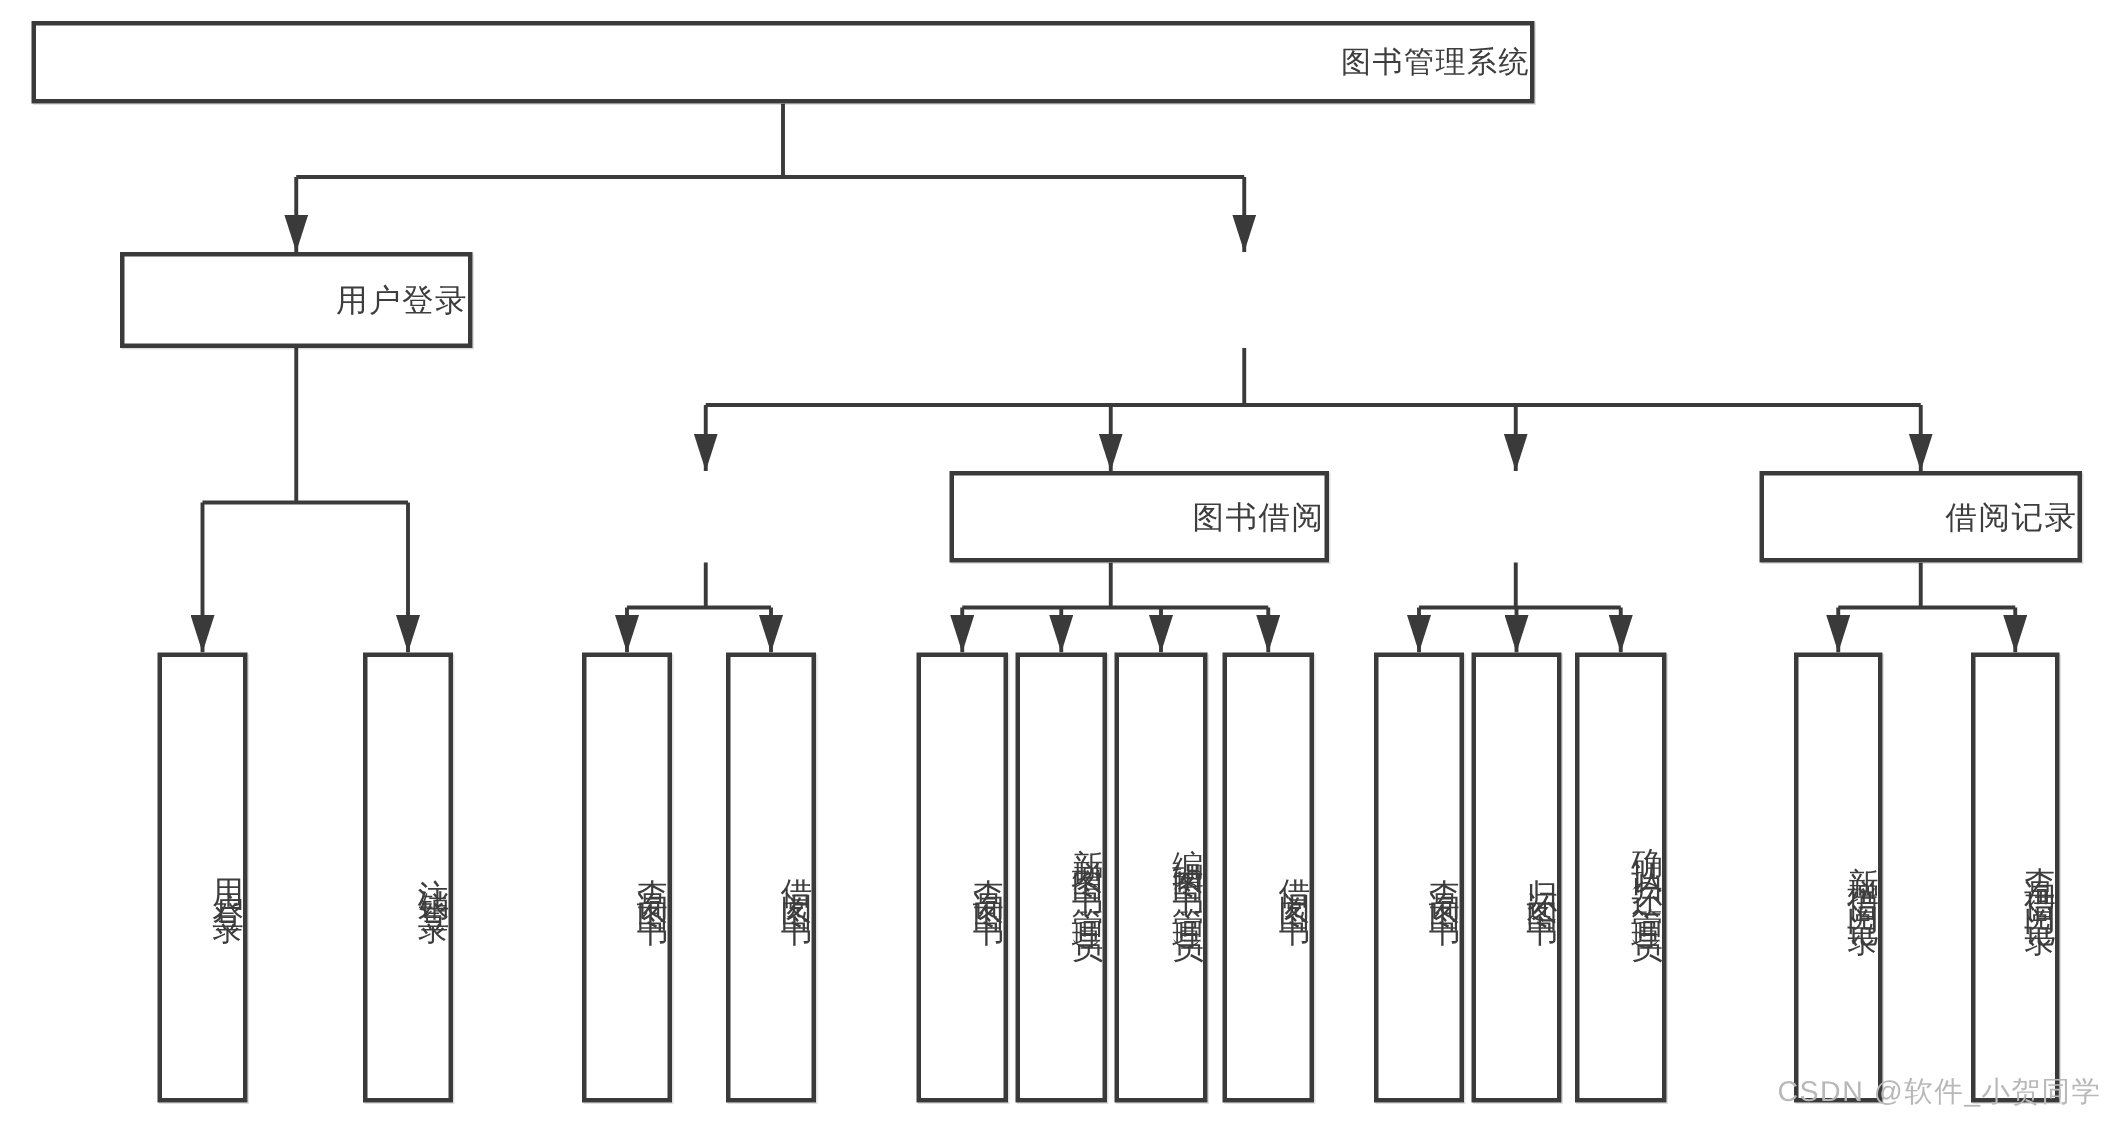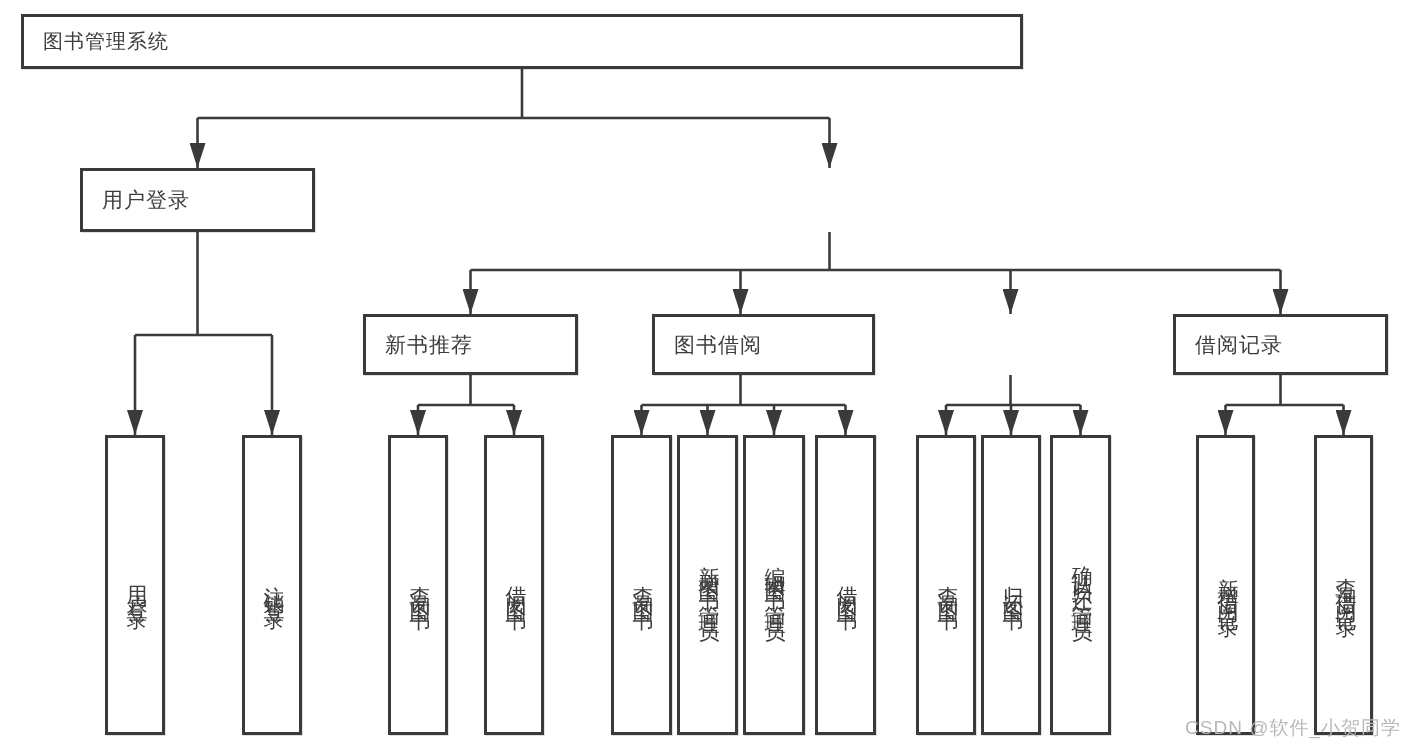--- a/index.html
+++ b/index.html
@@ -19,24 +19,23 @@
   #wires{
     position:absolute;left:0;top:0;z-index:1;
   }
   .cline{stroke:var(--line);stroke-width:2.6;fill:none;}
   .afill{fill:var(--line);}
   .box{
     position:absolute;z-index:2;
     box-sizing:border-box;
     background:#ffffff;
     border:3px solid var(--line);
-    display:flex;align-items:center;justify-content:flex-start;
+    display:flex;align-items:center;justify-content:flex-end;
     color:var(--text);
     box-shadow:1px 1px 0 rgba(0,0,0,0.12);
-    padding-left:19px;
   }
   .hlabel{
     font-size:21px;letter-spacing:1px;white-space:nowrap;
   }
   .root .hlabel{font-size:20px;}
   .vlabel{
     writing-mode:vertical-rl;
     text-orientation:mixed;
     font-size:21px;
     letter-spacing:8px;
@@ -106,24 +105,21 @@
   </svg>
 
   <div class="box root" style="left:21px;top:14px;width:1002px;height:55px">
     <span class="hlabel">图书管理系统</span>
   </div>
 
   <div class="box" style="left:80px;top:168px;width:235px;height:64px">
     <span class="hlabel">用户登录</span>
   </div>
 
-  <div class="box" style="left:363px;top:314px;width:215px;height:61px">
-    <span class="hlabel">新书推荐</span>
-  </div>
-  <div class="box" style="left:652px;top:314px;width:223px;height:61px">
+  <div class="box" style="left:633px;top:314px;width:253px;height:61px">
     <span class="hlabel">图书借阅</span>
   </div>
   <div class="box" style="left:1173px;top:314px;width:215px;height:61px">
     <span class="hlabel">借阅记录</span>
   </div>
 
   <div class="box" style="left:105px;top:435px;width:60px;height:300px">
     <span class="vlabel">用户登录</span>
   </div>
   <div class="box" style="left:242px;top:435px;width:60px;height:300px">

